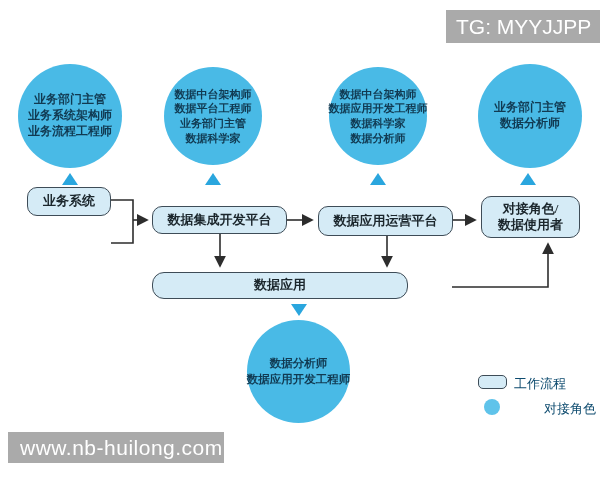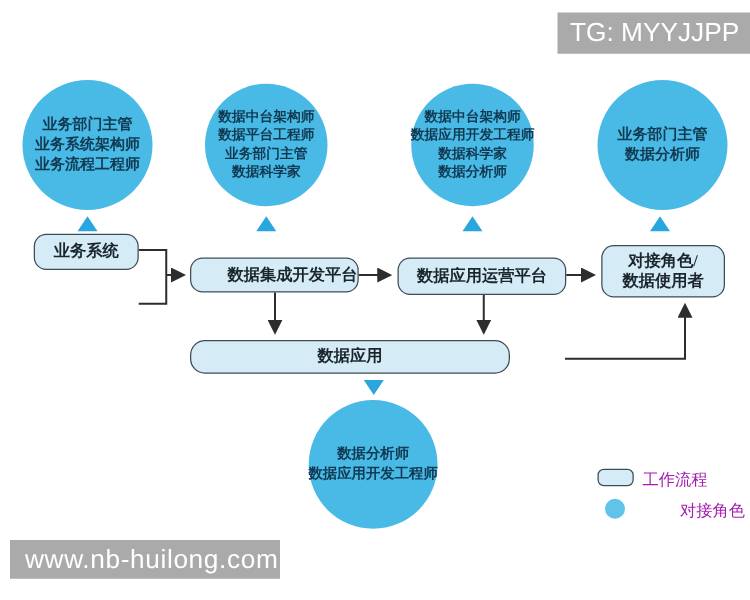--- a/index.html
+++ b/index.html
@@ -44,37 +44,37 @@
   #tri-5 { left:291px; top:304px; }
 
   .flow-box {
     position:absolute; background:#d5ebf6; border:1.6px solid #3e4c57; border-radius:10px;
     display:flex; flex-direction:column; align-items:center; justify-content:center;
     color:#1b262c; font-weight:bold; font-size:13px; text-align:center; box-sizing:border-box;
     line-height:1.25; white-space:nowrap;
   }
   #box-business-system   { left:27px;  top:187px; width:84px;  height:29px; }
   #box-various-data      { left:27px;  top:229px; width:84px;  height:27px; }
-  #box-integration       { left:152px; top:206px; width:135px; height:28px;align-items:flex-end; }
+  #box-integration       { left:152px; top:206px; width:135px; height:28px; }
   #box-operation         { left:318px; top:206px; width:135px; height:30px; }
   #box-business-dept     { left:481px; top:196px; width:99px;  height:42px; }
   #box-data-application  { left:152px; top:272px; width:256px; height:27px; border-radius:12px; }
 
   #connectors { position:absolute; left:0; top:0; width:600px; height:480px; pointer-events:none; }
 
   .legend-rect {
     position:absolute; left:478px; top:375px; width:29px; height:14px;
     background:#d5ebf6; border:1.5px solid #3e4c57; border-radius:5px; box-sizing:border-box;
   }
   .legend-circle {
     position:absolute; left:484px; top:399px; width:16px; height:16px;
     background:#5fc3ea; border-radius:50%;
   }
   .legend-label {
-    position:absolute; color:#a21caf; font-size:13px; white-space:nowrap;
+    position:absolute; color:#0c4a6e; font-size:13px; white-space:nowrap;
   }
   #legend-workflow-label { left:514px; top:375px; }
   #legend-role-label     { left:544px; top:400px;text-align:center; }
 </style>
 </head>
 <body>
 
 <div id="stage">
 
   <div class="badge" id="tg-badge">

